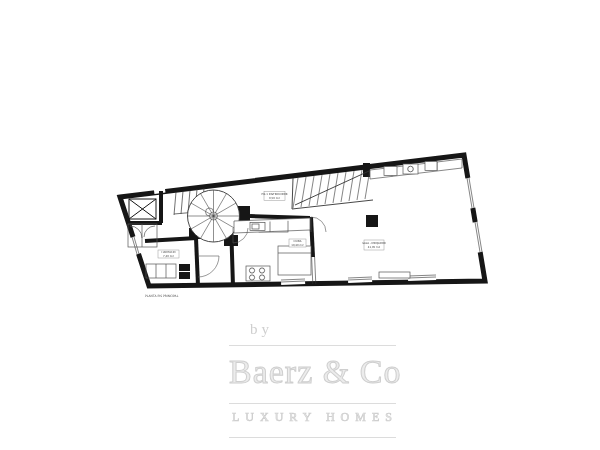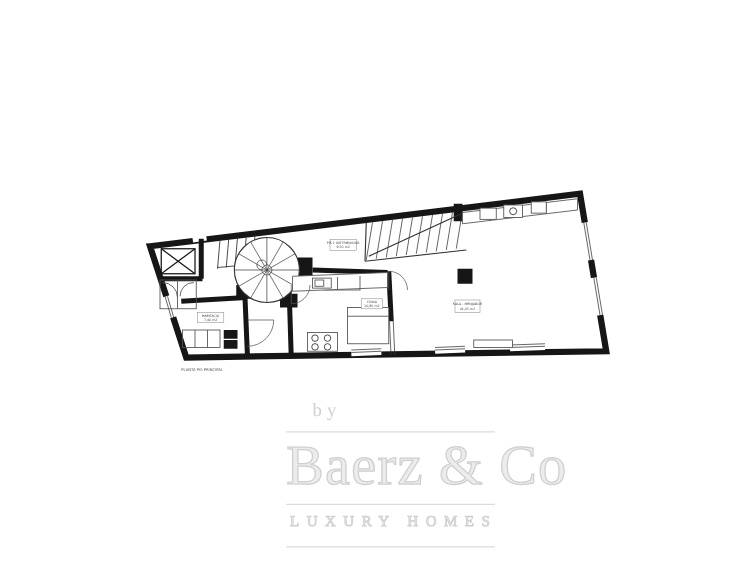--- a/index.html
+++ b/index.html
@@ -5,21 +5,21 @@
   html,body{margin:0;padding:0;background:#fff;}
   .stage{position:relative;width:600px;height:450px;background:#ffffff;overflow:hidden;
          font-family:"Liberation Sans",sans-serif;margin-left:12px;}
   .plan-svg{position:absolute;left:0;top:0;}
   
   .watermark{position:absolute;left:217px;top:318px;width:167px;color:var(--wm,#d6d6d6);
              font-family:"Liberation Serif",serif;text-align:center;}
   .wm-by{font-size:15px;letter-spacing:4px;text-align:left;padding-left:21px;line-height:22px;
          margin:0;color:#cfcfcf;}
   .wm-rule{border:0;border-top:1px solid #dcdcdc;margin:5px 0 0 0;}
-  .wm-brand{font-size:45px;line-height:52px;margin:0;font-weight:normal;
+  .wm-brand{font-size:34px;line-height:52px;margin:0;font-weight:normal;
             color:#ececec;-webkit-text-stroke:1px #cfcfcf;letter-spacing:1px;white-space:nowrap;}
   .wm-tagline{font-size:12px;letter-spacing:6px;line-height:15px;padding:6px 0 7px 0;margin:0;
               color:#ededed;-webkit-text-stroke:0.7px #cfcfcf;white-space:nowrap;text-indent:3px;text-align:right;}
   svg text{font-family:"DejaVu Sans",sans-serif;}
   .rm-label{font-size:2.6px;fill:#444;text-anchor:middle;}
   .plan-caption{font-size:3px;fill:#555;}
 </style>
 </head>
 <body>
 

